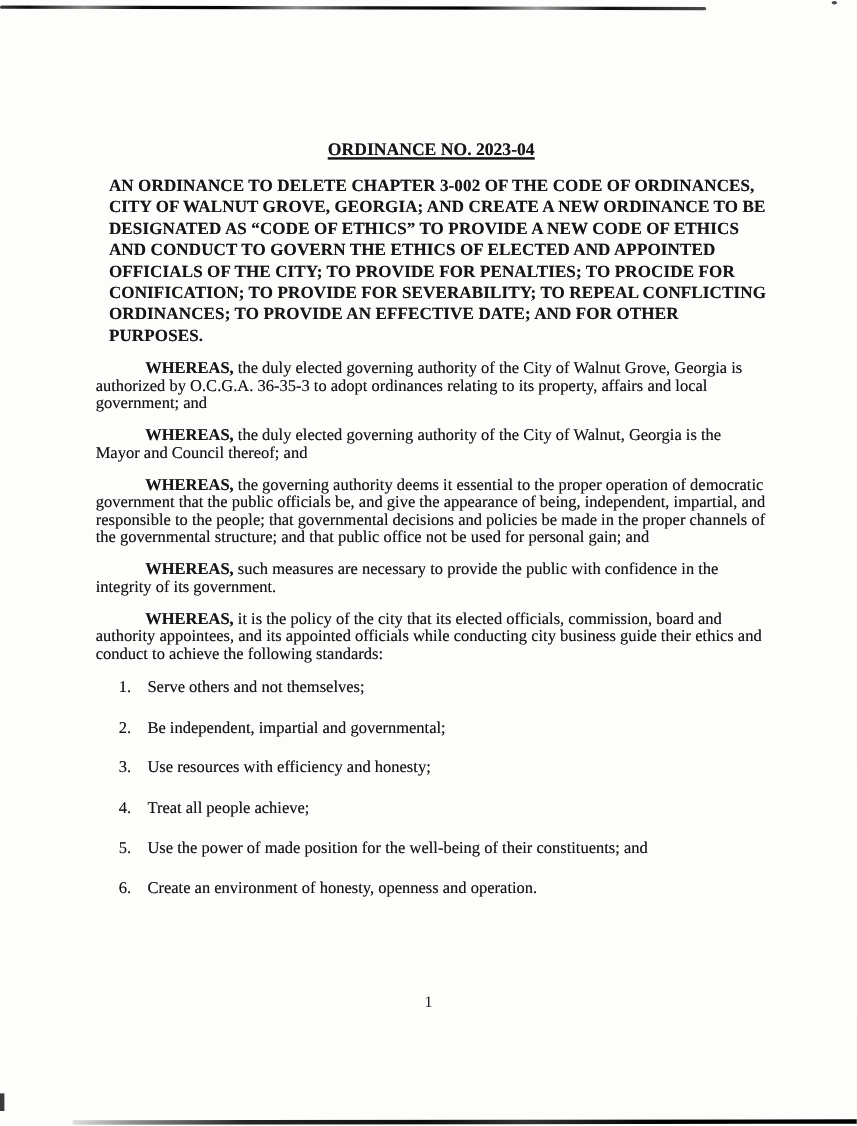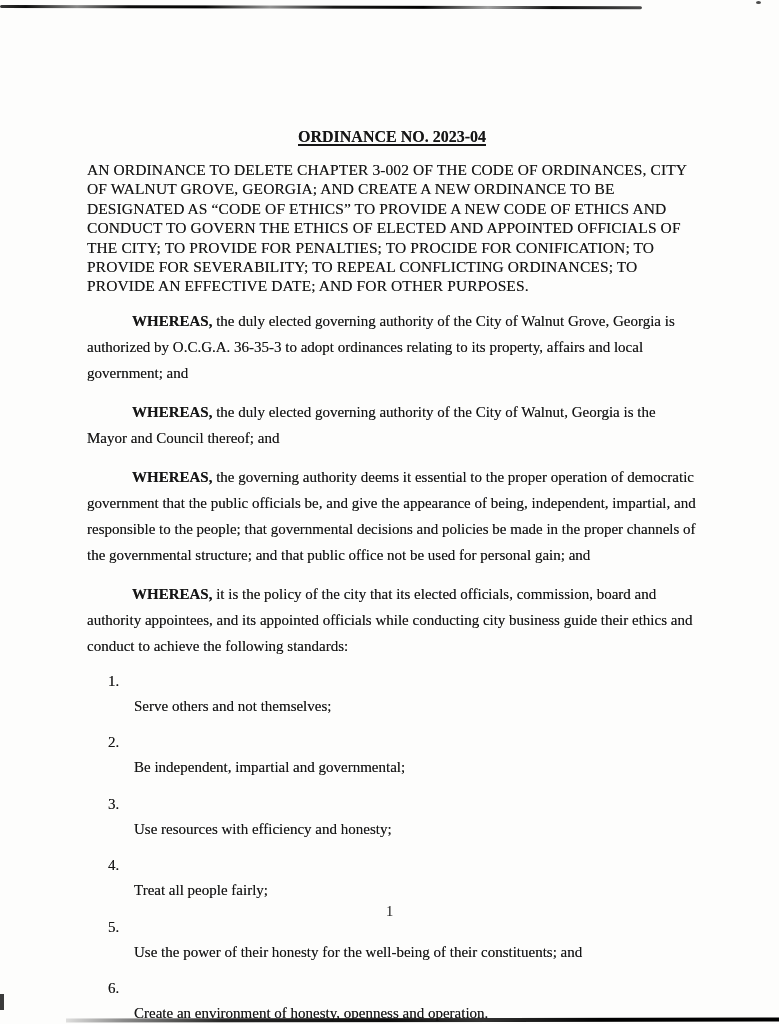--- a/index.html
+++ b/index.html
@@ -86,30 +86,30 @@
     font-weight: bold;
     text-align: center;
     line-height: 19px;
   }
   .title span {
     text-decoration: underline;
     text-decoration-thickness: 1.5px;
     text-underline-offset: 2px;
   }
   .heading {
-    margin: 0 0 12px 0;
+    margin: 0 0 12px 12px;
     font-size: 15.5px;
-    font-weight: normal;
+    font-weight: bold;
     line-height: 19.4px;
     letter-spacing: 0.1px;
   }
   .para {
     margin: 0 0 13px 0;
     font-size: 15px;
-    line-height: 26px;
+    line-height: 16px;
     text-indent: 45px;
   }
   .para .lead {
     font-weight: bold;
   }
   .standards {
     list-style: none;
     margin: 4px 0 0 0;
     padding: 0 0 0 21px;
     font-size: 15px;
@@ -117,21 +117,20 @@
   .std-item {
     display: flex;
     line-height: 19.5px;
     margin-bottom: 17px;
   }
   .std-item .num {
     flex: 0 0 26px;
   }
   .std-item .txt {
     flex: 1;
-    margin-top: 25px;
   }
   .page-number {
     position: absolute;
     top: 903px;
     left: 0;
     width: 100%;
     text-align: center;
     font-size: 14.5px;
     color: #161616;
   }
@@ -151,43 +150,44 @@
     <h1 class="title"><span>ORDINANCE NO. 2023-04</span></h1>
 
     <p class="heading">AN ORDINANCE TO DELETE CHAPTER 3-002 OF THE CODE OF ORDINANCES, CITY OF WALNUT GROVE, GEORGIA; AND CREATE A NEW ORDINANCE TO BE DESIGNATED AS “CODE OF ETHICS” TO PROVIDE A NEW CODE OF ETHICS AND CONDUCT TO GOVERN THE ETHICS OF ELECTED AND APPOINTED OFFICIALS OF THE CITY; TO PROVIDE FOR PENALTIES; TO PROCIDE FOR CONIFICATION; TO PROVIDE FOR SEVERABILITY; TO REPEAL CONFLICTING ORDINANCES; TO PROVIDE AN EFFECTIVE DATE; AND FOR OTHER PURPOSES.</p>
 
     <p class="para"><span class="lead">WHEREAS,</span><span> the duly elected governing authority of the City of Walnut Grove, Georgia is authorized by O.C.G.A. 36-35-3 to adopt ordinances relating to its property, affairs and local government; and</span></p>
 
     <p class="para"><span class="lead">WHEREAS,</span><span> the duly elected governing authority of the City of Walnut, Georgia is the Mayor and Council thereof; and</span></p>
 
     <p class="para"><span class="lead">WHEREAS,</span><span> the governing authority deems it essential to the proper operation of democratic government that the public officials be, and give the appearance of being, independent, impartial, and responsible to the people; that governmental decisions and policies be made in the proper channels of the governmental structure; and that public office not be used for personal gain; and</span></p>
 
+    <p class="para"><span class="lead">WHEREAS,</span><span> such measures are necessary to provide the public with confidence in the integrity of its government.</span></p>
 
     <p class="para"><span class="lead">WHEREAS,</span><span> it is the policy of the city that its elected officials, commission, board and authority appointees, and its appointed officials while conducting city business guide their ethics and conduct to achieve the following standards:</span></p>
 
     <ol class="standards">
       <li class="std-item">
           <span class="num">1.</span>
           <span class="txt">Serve others and not themselves;</span>
         </li>
       <li class="std-item">
           <span class="num">2.</span>
           <span class="txt">Be independent, impartial and governmental;</span>
         </li>
       <li class="std-item">
           <span class="num">3.</span>
           <span class="txt">Use resources with efficiency and honesty;</span>
         </li>
       <li class="std-item">
           <span class="num">4.</span>
-          <span class="txt">Treat all people fairly;</span>
+          <span class="txt">Treat all people achieve;</span>
         </li>
       <li class="std-item">
           <span class="num">5.</span>
-          <span class="txt">Use the power of their honesty for the well-being of their constituents; and</span>
+          <span class="txt">Use the power of made position for the well-being of their constituents; and</span>
         </li>
       <li class="std-item">
           <span class="num">6.</span>
           <span class="txt">Create an environment of honesty, openness and operation.</span>
         </li>
     </ol>
 
   </div>
 
   <div class="page-number">1</div>

